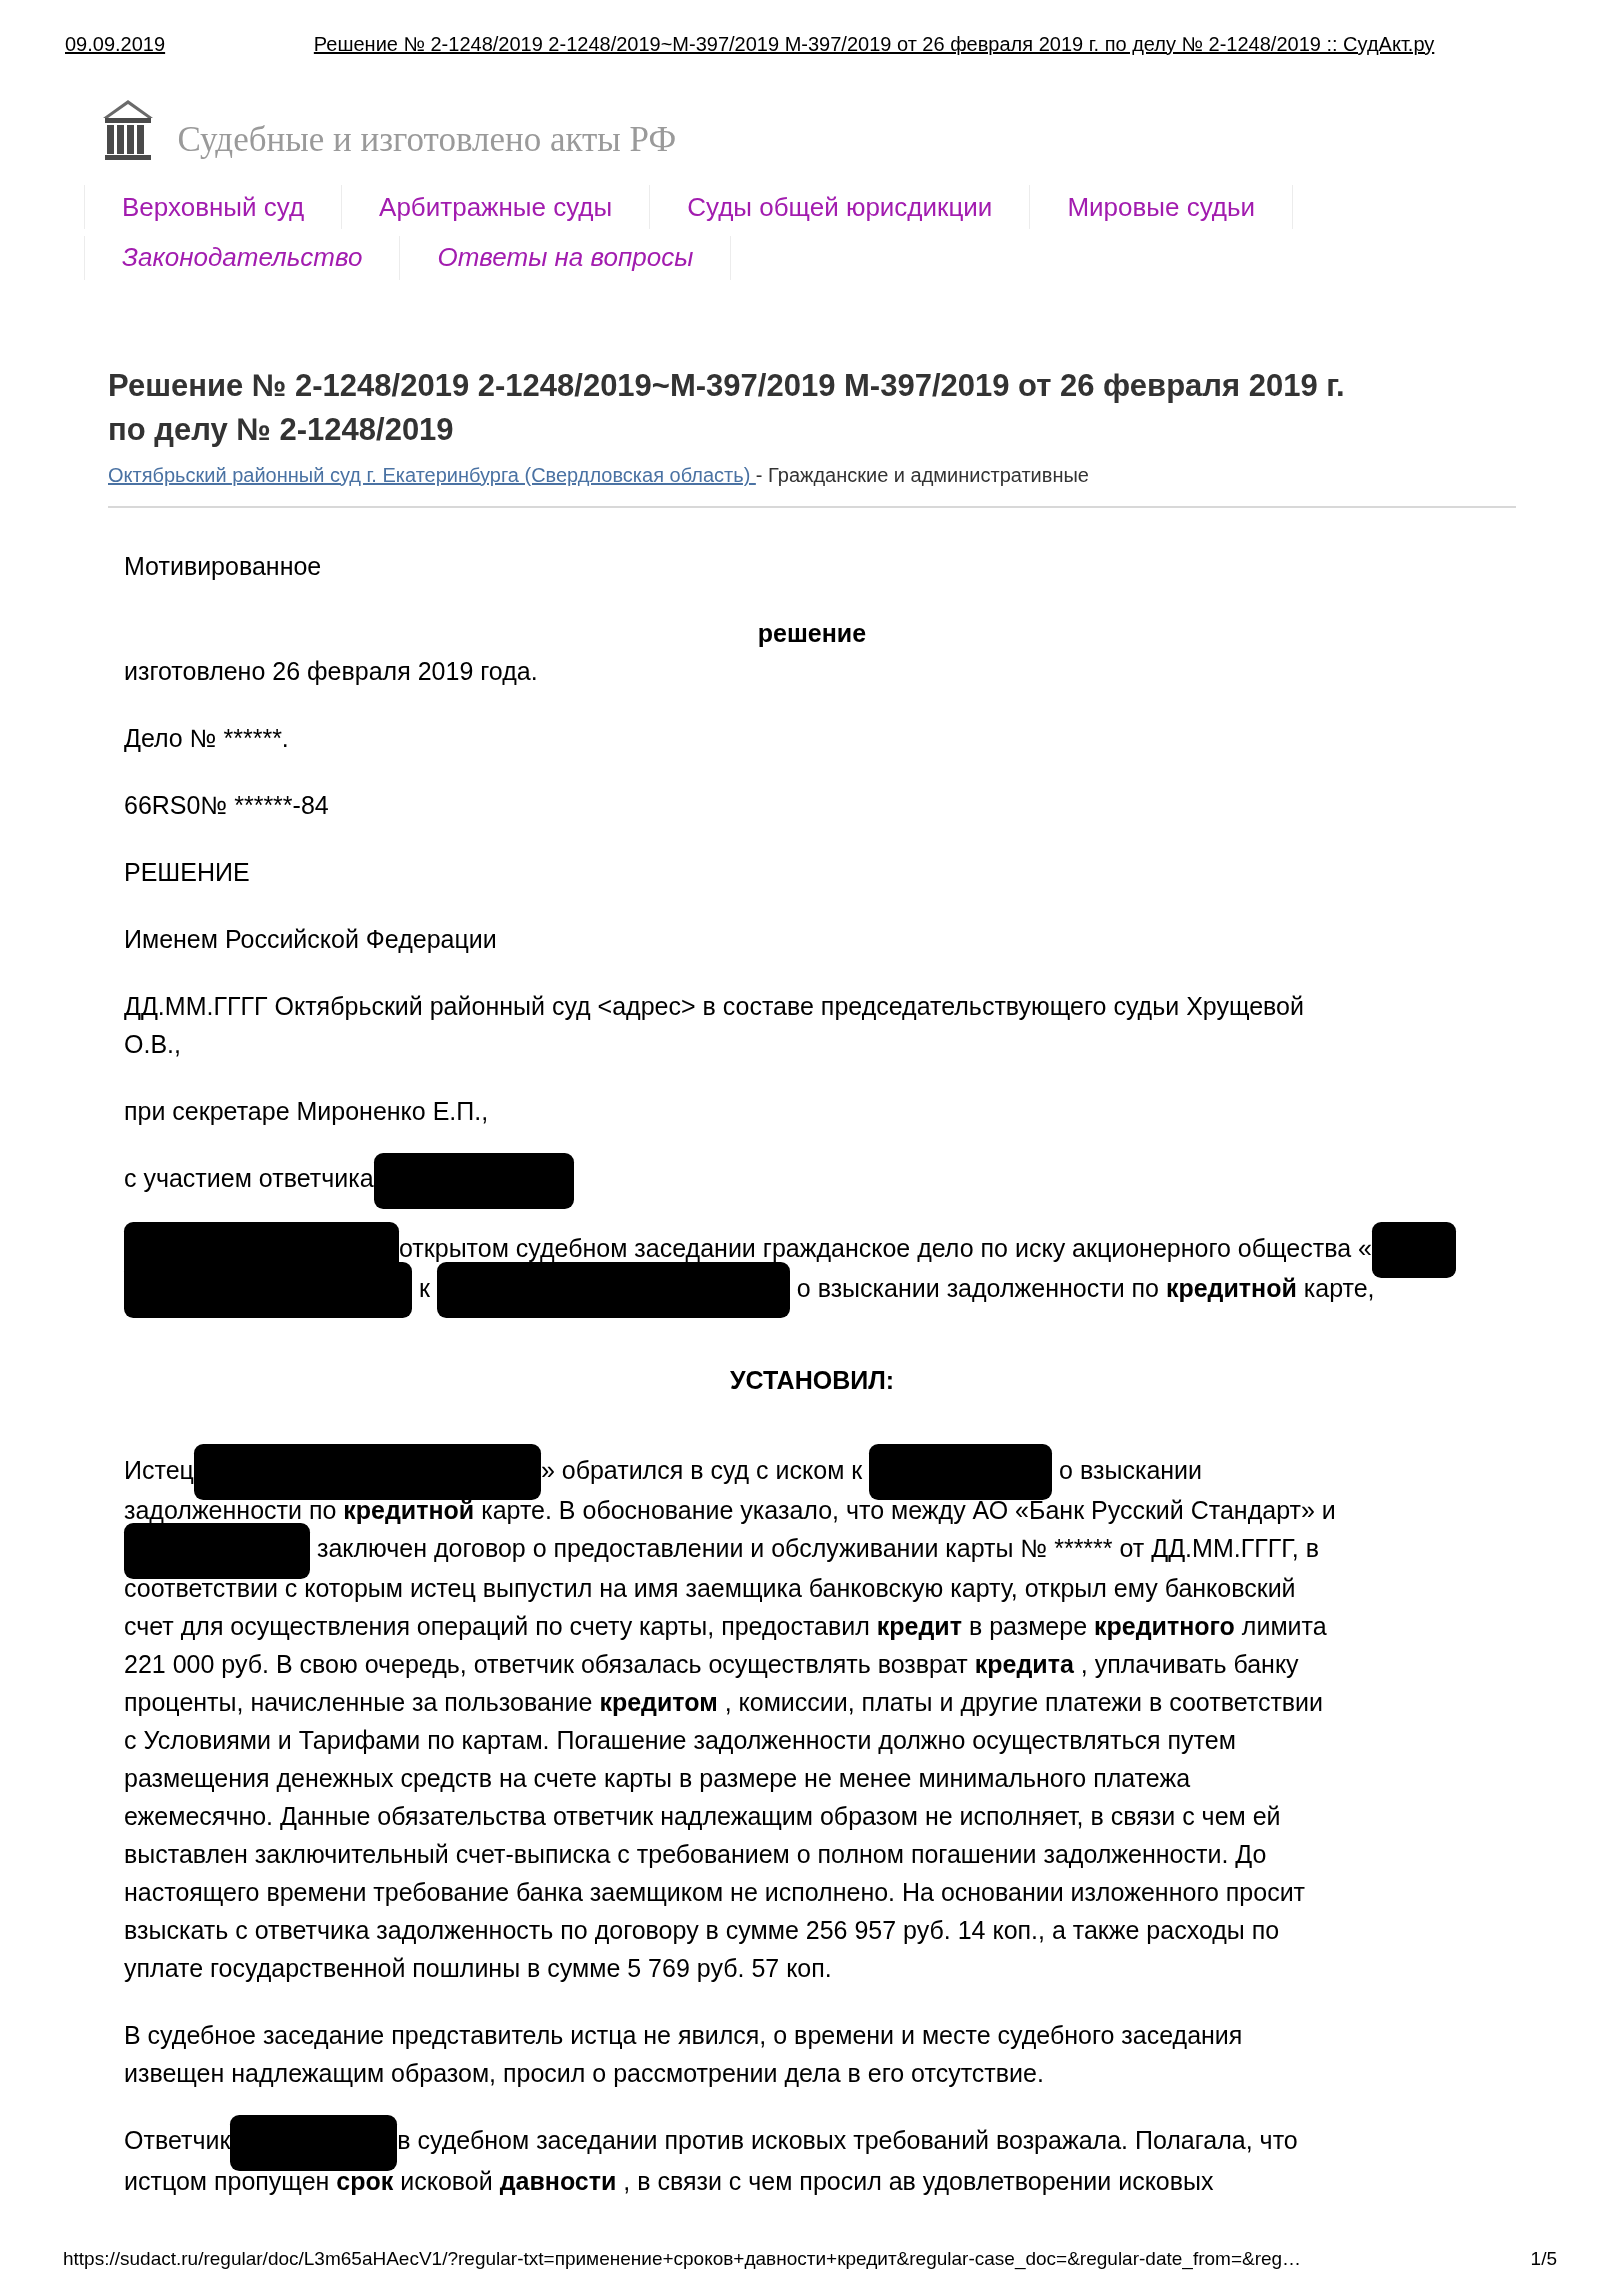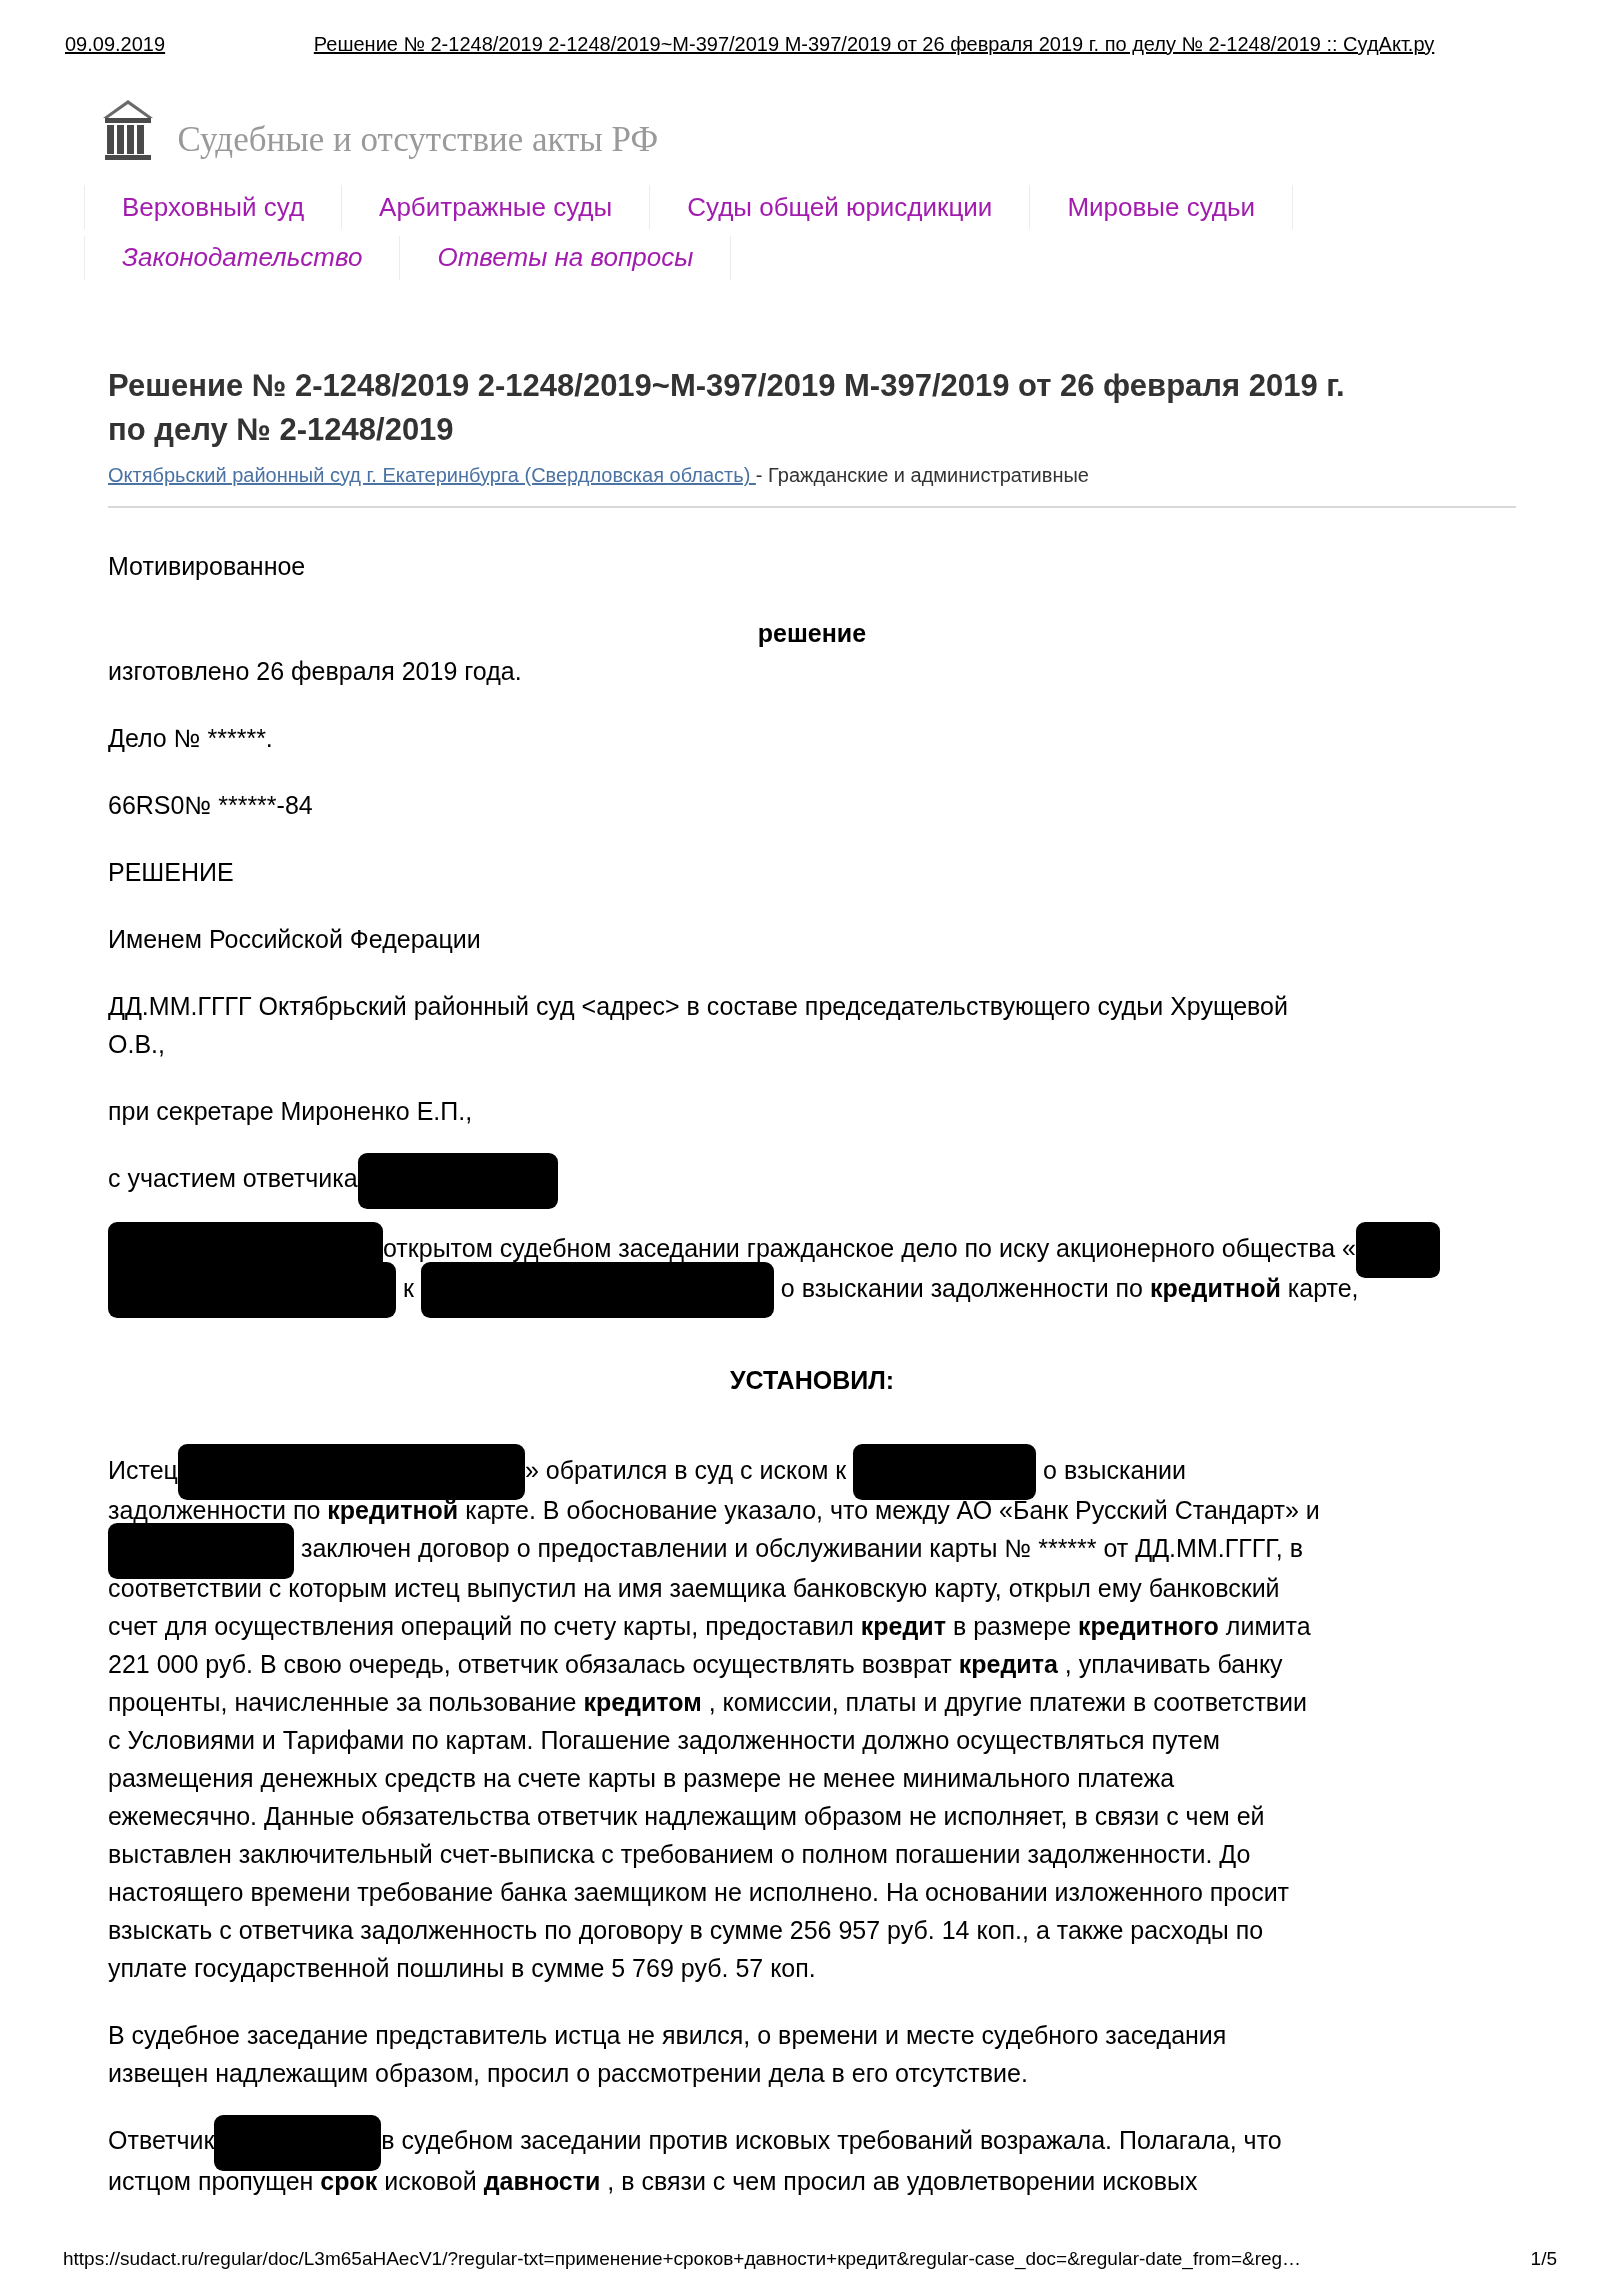--- a/index.html
+++ b/index.html
@@ -39,21 +39,21 @@
   
   .content{position:absolute;top:364px;left:108px;width:1408px;}
   h1.case-title{
     margin:0 0 11.8px 0;font-size:31px;font-weight:bold;color:#333;line-height:1.42;
   }
   .court-line{font-size:20px;color:#333;}
   .court-line a{color:#4a72a3;text-decoration:underline;cursor:pointer;}
   .rule{border-bottom:2.6px solid #d8d8d8;margin-top:19.6px;}
   
   .doc{margin-top:39px;font-size:25px;line-height:38px;color:#000;}
-  .doc p{margin:29px 0;}
+  .doc p{margin:29px 16px;}
   .doc p.tight{margin-top:0;margin-bottom:0;}
   .doc p.center{text-align:center;}
   .doc p.spaced{margin:52px 0;}
   .redact{
     display:inline-block;background:#000;height:56px;border-radius:9.2px;
     vertical-align:middle;margin-top:-9.2px;margin-bottom:-9.2px;
   }
 </style>
 </head>
 <body>
@@ -68,21 +68,21 @@
     <svg viewBox="0 0 60 64" width="60" height="64" aria-hidden="true">
       <path d="M30 3 L55 21 L50 21 L30 7 L10 21 L5 21 Z" fill="#6a6a6a"></path>
       <rect x="7" y="21" width="46" height="5" fill="#4a4a4a"></rect>
       <rect x="9" y="28" width="7" height="29" fill="#4a4a4a"></rect>
       <rect x="19" y="28" width="7" height="29" fill="#4a4a4a"></rect>
       <rect x="29" y="28" width="7" height="29" fill="#4a4a4a"></rect>
       <rect x="39" y="28" width="7" height="29" fill="#4a4a4a"></rect>
       <rect x="7" y="58" width="46" height="5" fill="#4a4a4a"></rect>
     </svg>
   </span>
-  <span class="site-name">Судебные и отсутствие акты РФ</span>
+  <span class="site-name">Судебные и изготовлено акты РФ</span>
 </div>
 
 <div class="nav">
   <div class="nav-row">
     <span class="nav-item">Верховный суд</span>
     <span class="nav-item">Арбитражные суды</span>
     <span class="nav-item">Суды общей юрисдикции</span>
     <span class="nav-item">Мировые судьи</span>
   </div>
   <div class="nav-row">

